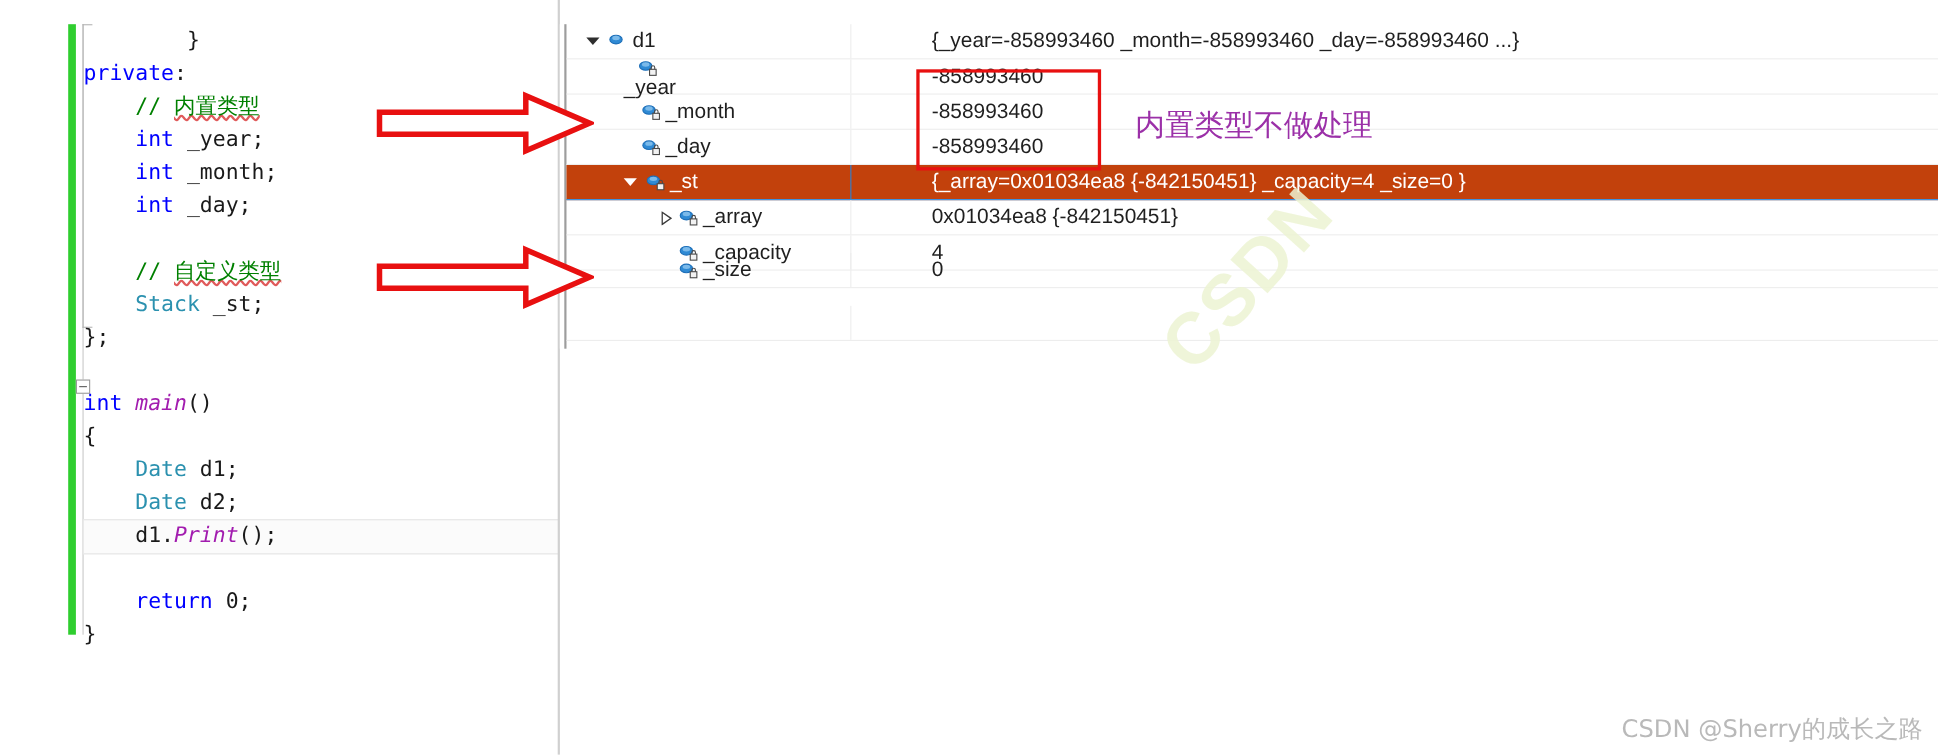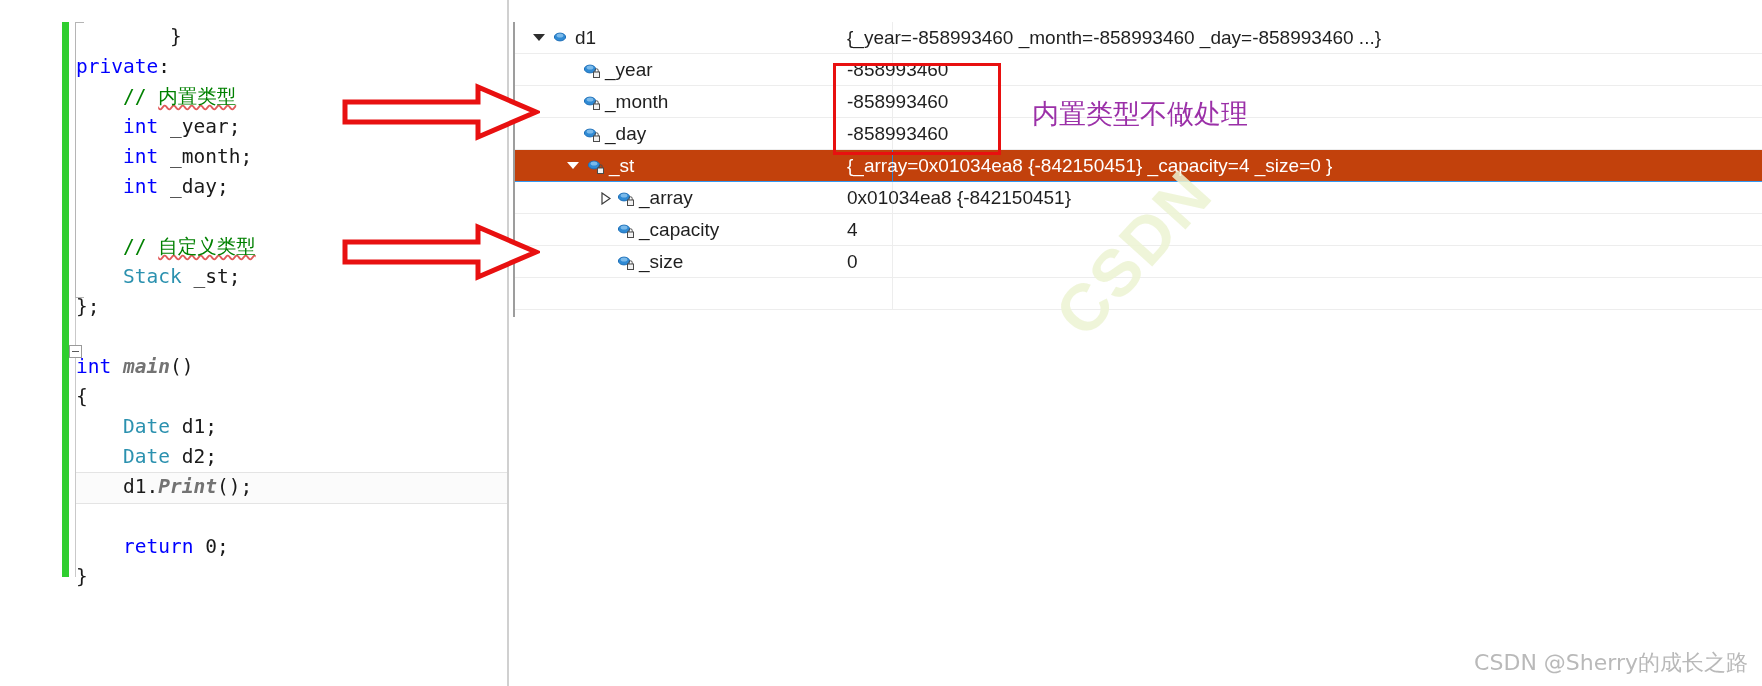--- a/index.html
+++ b/index.html
@@ -52,21 +52,21 @@
     left: 76px; top: 22px;
     font-family: "DejaVu Sans Mono", "Liberation Mono", monospace;
     font-size: 19.5px;
     line-height: 30px;
     white-space: pre;
   }
   .code .ln { display: block; height: 30px; }
   .kw   { color: #0000ff; }
   .cmt  { color: #008000; }
   .typ  { color: #2b91af; }
-  .fn   { color: #737373; font-style: italic; font-weight: bold; }
+  .fn   { color: #a21caf; font-style: italic; }
   .pun  { color: #1a1a1a; }
   .num  { color: #1a1a1a; }
   .squiggle {
     text-decoration: underline wavy #e05a5a;
     text-decoration-skip-ink: none;
     text-align: center;
   }
   .current-line {
     position: absolute;
     left: 76px;
@@ -123,21 +123,21 @@
     box-sizing: border-box;
   }
   .grid-row.selected {
     background: #c2410c;
     color: #ffffff;
     border-bottom: 1px solid #3399f3;
   }
   .col-name {
     position: absolute;
     left: 0; top: 0;
-    width: 378px; height: 100%;
+    width: 259px; height: 100%;
     border-right: 1px solid #ededed;
     box-sizing: border-box;
   }
   .grid-row.selected .col-name { border-right: 1px solid #2a82d8; }
   .col-value {
     position: absolute;
     left: 325px; top: 0;
     right: 0; height: 100%;
     display: flex;
     align-items: center;
@@ -224,21 +224,21 @@
                 <ellipse cx="7" cy="6" rx="5.6" ry="3.9" fill="#2f8ad4" stroke="#1e6fb8"></ellipse>
                 <ellipse cx="7" cy="4.6" rx="3.4" ry="2.0" fill="#8ec6ef" opacity="0.8"></ellipse>
               </svg></span>
             <span class="var-label">d1</span>
           </div>
         </div>
         <div class="col-value">{_year=-858993460 _month=-858993460 _day=-858993460 ...}</div>
       </div>
       <div class="grid-row" style="top: 32px;">
         <div class="col-name">
-          <div class="name-inner" style="left: 52px;">
+          <div class="name-inner" style="left: 52px; flex-direction: column;">
             <span class="twisty-spacer"></span>
             <span class="icon-field"><svg width="18" height="16" viewBox="0 0 18 16">
                 <ellipse cx="7" cy="6" rx="5.6" ry="3.9" fill="#2f8ad4" stroke="#1e6fb8"></ellipse>
                 <ellipse cx="7" cy="4.6" rx="3.4" ry="2.0" fill="#8ec6ef" opacity="0.8"></ellipse>
                 <rect x="10.5" y="9" width="6" height="5.5" fill="#f2f2f2" stroke="#4a4a4a" stroke-width="1"></rect>
                 <path d="M12 9 v-1.6 a1.6 1.6 0 0 1 3.2 0 V9" fill="none" stroke="#4a4a4a" stroke-width="1"></path>
               </svg></span>
             <span class="var-label">_year</span>
           </div>
         </div>
@@ -316,21 +316,21 @@
                 <ellipse cx="7" cy="6" rx="5.6" ry="3.9" fill="#2f8ad4" stroke="#1e6fb8"></ellipse>
                 <ellipse cx="7" cy="4.6" rx="3.4" ry="2.0" fill="#8ec6ef" opacity="0.8"></ellipse>
                 <rect x="10.5" y="9" width="6" height="5.5" fill="#f2f2f2" stroke="#4a4a4a" stroke-width="1"></rect>
                 <path d="M12 9 v-1.6 a1.6 1.6 0 0 1 3.2 0 V9" fill="none" stroke="#4a4a4a" stroke-width="1"></path>
               </svg></span>
             <span class="var-label">_capacity</span>
           </div>
         </div>
         <div class="col-value">4</div>
       </div>
-      <div class="grid-row" style="top: 224px;">
+      <div class="grid-row" style="top: 208px;">
         <div class="col-name">
           <div class="name-inner" style="left: 86px;">
             <span class="twisty-spacer"></span>
             <span class="icon-field"><svg width="18" height="16" viewBox="0 0 18 16">
                 <ellipse cx="7" cy="6" rx="5.6" ry="3.9" fill="#2f8ad4" stroke="#1e6fb8"></ellipse>
                 <ellipse cx="7" cy="4.6" rx="3.4" ry="2.0" fill="#8ec6ef" opacity="0.8"></ellipse>
                 <rect x="10.5" y="9" width="6" height="5.5" fill="#f2f2f2" stroke="#4a4a4a" stroke-width="1"></rect>
                 <path d="M12 9 v-1.6 a1.6 1.6 0 0 1 3.2 0 V9" fill="none" stroke="#4a4a4a" stroke-width="1"></path>
               </svg></span>
             <span class="var-label">_size</span>

